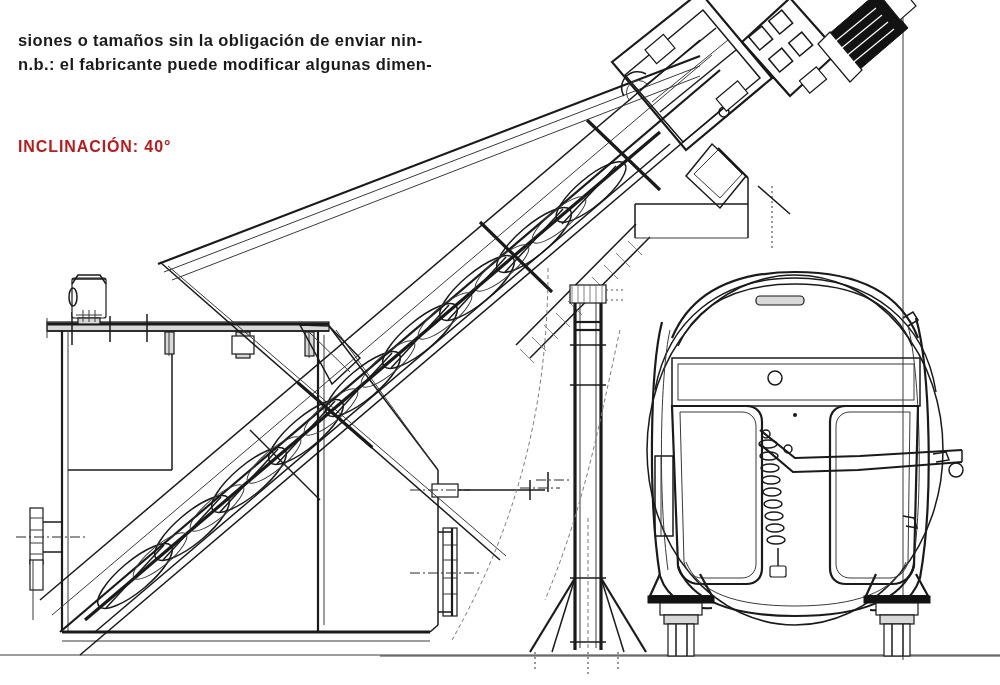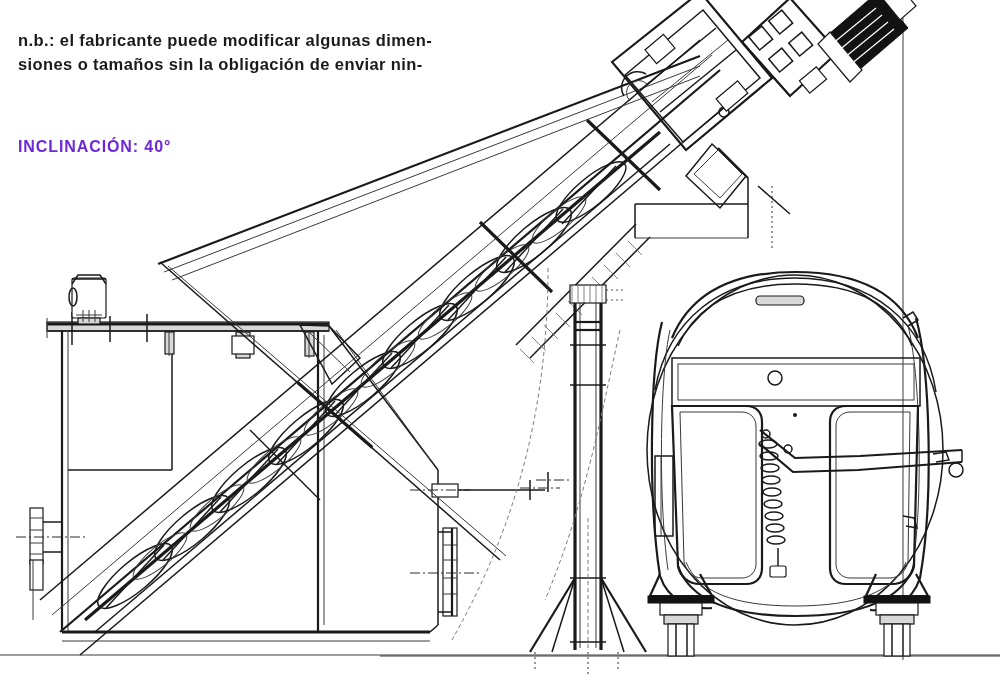--- a/index.html
+++ b/index.html
@@ -34,37 +34,37 @@
     white-space: pre;
   }
   #incl {
     position: absolute;
     left: 18px;
     top: 138px;
     font-family: "Liberation Sans", sans-serif;
     font-size: 16px;
     font-weight: bold;
     letter-spacing: 0.9px;
-    color: #6d28d9;
+    color: #b91c1c;
     white-space: pre;
   }
   #drawing {
     position: absolute;
     left: 0;
     top: 0;
   }
 </style>
 </head>
 <body>
 
 <div id="sheet">
 
   <div id="notes">
+    <div class="note-line">siones o tamaños sin la obligación de enviar nin-</div>
     <div class="note-line">n.b.: el fabricante puede modificar algunas dimen-</div>
-    <div class="note-line">siones o tamaños sin la obligación de enviar nin-</div>
   </div>
 
   <div id="incl">INCLINACIÓN: 40°</div>
 
   <svg id="drawing" width="1000" height="685" viewBox="0 0 1000 685" xmlns="http://www.w3.org/2000/svg">
     <defs>
       <style>
         .ln  { fill:none; stroke:#1a1a1a; stroke-width:1.5; stroke-linecap:butt; stroke-linejoin:miter; }
         .lnb { fill:none; stroke:#1a1a1a; stroke-width:3.2; stroke-linecap:butt; }
         .lnm { fill:none; stroke:#1a1a1a; stroke-width:2.2; }

